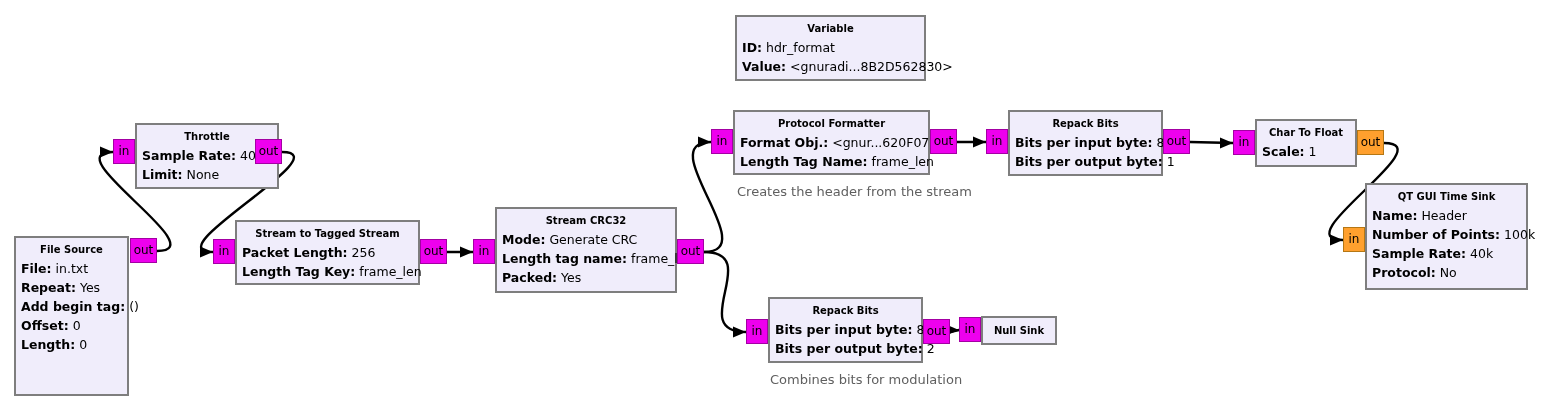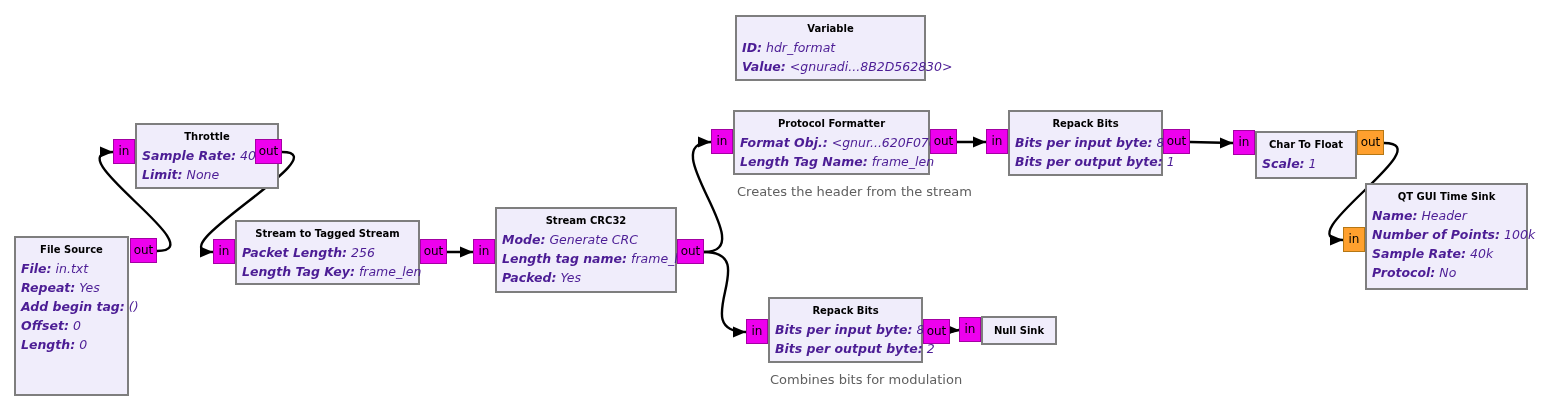--- a/index.html
+++ b/index.html
@@ -17,21 +17,21 @@
     border:2px solid var(--block-border,#7e7e7e);
     box-sizing:border-box;
     padding:3px 5px 2px 5px;
     z-index:1;
   }
   .block.no-params{display:flex;align-items:center;justify-content:center;padding:0 5px;}
   .btitle{
     font-weight:bold;font-size:10px;line-height:18px;
     text-align:center;color:#000;white-space:nowrap;
   }
-  .prow{font-size:12.5px;line-height:19px;color:#4c1d95;white-space:nowrap;font-style:italic;}
+  .prow{font-size:12.5px;line-height:19px;color:#000000;white-space:nowrap;}
   .pname{font-weight:bold;}
   .port{
     position:absolute;height:25px;box-sizing:border-box;
     border:1px solid;
     font-size:12px;line-height:22px;text-align:center;color:#000;
     z-index:2;
   }
   .comment{
     position:absolute;
     font-size:13px;line-height:16px;
@@ -106,21 +106,21 @@
     </div>
     <div class="port" style="left: 711px; top: 129px; width: 22px; background: rgb(238, 0, 238); border-color: rgb(163, 0, 163);">in</div>
     <div class="port" style="left: 930px; top: 129px; width: 27px; background: rgb(238, 0, 238); border-color: rgb(163, 0, 163);">out</div>
     <div class="block" style="left: 1008px; top: 110px; width: 155px; height: 66px;">
       <div class="btitle">Repack Bits</div>
       <div class="prow"><span class="pname">Bits per input byte:</span> <span class="pvalue">8</span></div>
       <div class="prow"><span class="pname">Bits per output byte:</span> <span class="pvalue">1</span></div>
     </div>
     <div class="port" style="left: 986px; top: 129px; width: 22px; background: rgb(238, 0, 238); border-color: rgb(163, 0, 163);">in</div>
     <div class="port" style="left: 1163px; top: 129px; width: 27px; background: rgb(238, 0, 238); border-color: rgb(163, 0, 163);">out</div>
-    <div class="block" style="left: 1255px; top: 119px; width: 102px; height: 48px; margin-top: 12px;">
+    <div class="block" style="left: 1255px; top: 119px; width: 102px; height: 48px;">
       <div class="btitle">Char To Float</div>
       <div class="prow"><span class="pname">Scale:</span> <span class="pvalue">1</span></div>
     </div>
     <div class="port" style="left: 1233px; top: 130px; width: 22px; background: rgb(238, 0, 238); border-color: rgb(163, 0, 163);">in</div>
     <div class="port" style="left: 1357px; top: 130px; width: 27px; background: rgb(255, 160, 46); border-color: rgb(181, 119, 20);">out</div>
     <div class="block" style="left: 1365px; top: 183px; width: 163px; height: 107px;">
       <div class="btitle">QT GUI Time Sink</div>
       <div class="prow"><span class="pname">Name:</span> <span class="pvalue">Header</span></div>
       <div class="prow"><span class="pname">Number of Points:</span> <span class="pvalue">100k</span></div>
       <div class="prow"><span class="pname">Sample Rate:</span> <span class="pvalue">40k</span></div>

